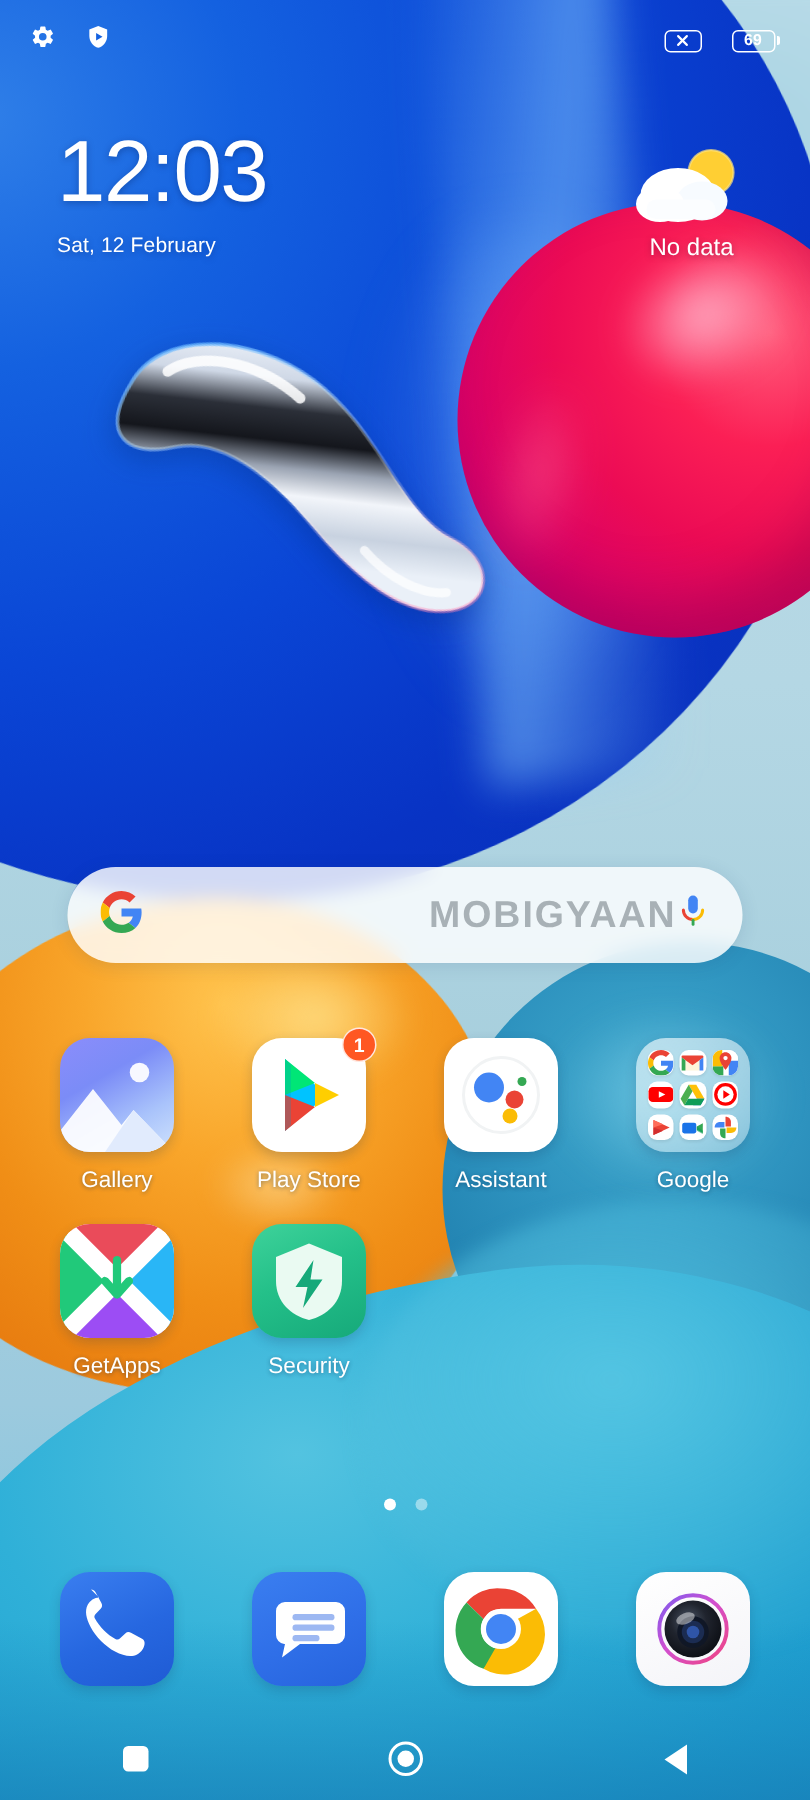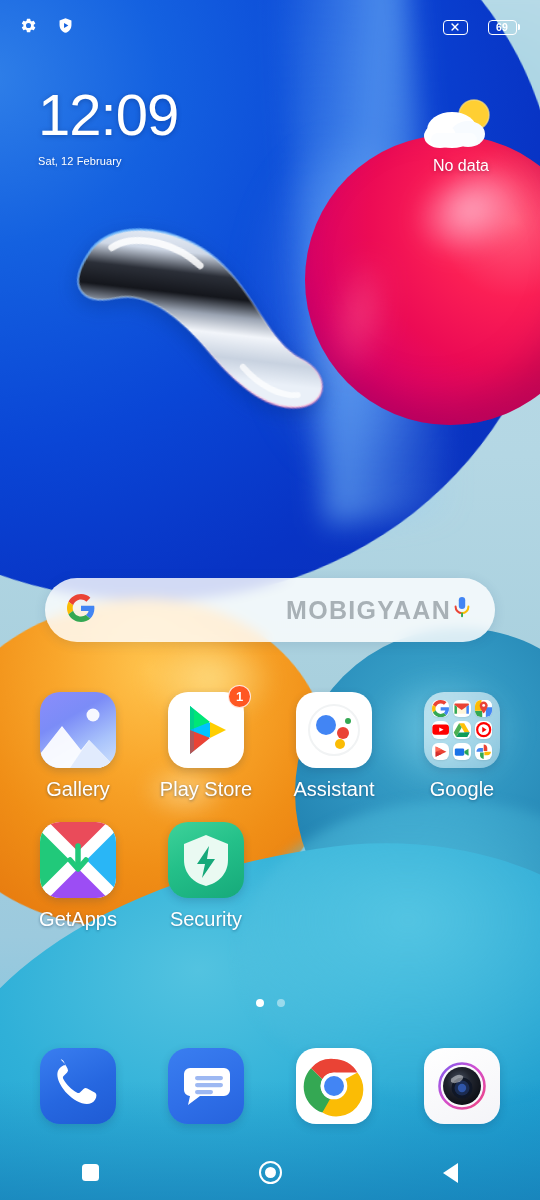--- a/index.html
+++ b/index.html
@@ -147,21 +147,21 @@
   }
   .nosim svg { display:block; }
 
   
   #clock-widget { position:absolute; left:38px; top:86px; z-index:10; color:#fff; }
   #clock-time {
     font-size:58px; font-weight:300; line-height:1; letter-spacing:-1px;
     text-shadow:0 1px 5px rgba(0,30,90,.35);
   }
   #clock-date {
-    margin-top:11px; font-size:11px; font-weight:400; letter-spacing:.1px;
+    margin-top:11px; font-size:14px; font-weight:400; letter-spacing:.1px;
     text-shadow:0 1px 4px rgba(0,30,90,.35);
   }
 
   
   #weather-widget {
     position:absolute; right:24px; top:96px; z-index:10;
     width:110px; text-align:center; color:#fff;
   }
   #weather-icon { height:58px; position:relative; }
   #weather-text {
@@ -194,21 +194,21 @@
   .app-cell {
     display:flex; flex-direction:column; align-items:center;
   }
   .app-icon {
     width:76px; height:76px; border-radius:20px; position:relative;
     box-shadow:0 3px 8px rgba(20,50,90,.20);
     overflow:visible;
   }
   .app-icon > .inner { position:absolute; inset:0; border-radius:20px; overflow:hidden; }
   .app-label {
-    margin-top:10px; font-size:20px; color:#fff; font-weight:400;
+    margin-top:10px; font-size:15px; color:#fff; font-weight:400;
     text-shadow:0 1px 3px rgba(0,40,80,.45);
     white-space:nowrap;
   }
   .badge {
     position:absolute; top:-7px; right:-7px;
     min-width:23px; height:23px; border-radius:50%;
     background:#ff5722; color:#fff; font-size:13px; font-weight:700;
     display:flex; align-items:center; justify-content:center;
     border:1.5px solid rgba(255,255,255,.85);
     z-index:3;
@@ -347,21 +347,21 @@
     <span class="battery">
       <span class="batt-body">
         <span class="batt-text">69</span>
       </span>
       <span class="batt-cap"></span>
     </span>
   </div>
 </div>
 
 <div id="clock-widget">
-  <div id="clock-time">12:09</div>
+  <div id="clock-time">12:03</div>
   <div id="clock-date">Sat, 12 February</div>
 </div>
 
 <div id="weather-widget">
   <div id="weather-icon">
     <svg width="110" height="58" viewBox="0 0 110 58">
       <circle cx="68" cy="19" r="15" fill="#ffcf33"></circle>
       <circle cx="68" cy="19" r="15" fill="none" stroke="#ffe27a" stroke-width="1.5" opacity=".7"></circle>
       <ellipse cx="46" cy="34" rx="25" ry="18" fill="#ffffff"></ellipse>
       <ellipse cx="62" cy="38" rx="17" ry="13" fill="#f7fbff"></ellipse>

